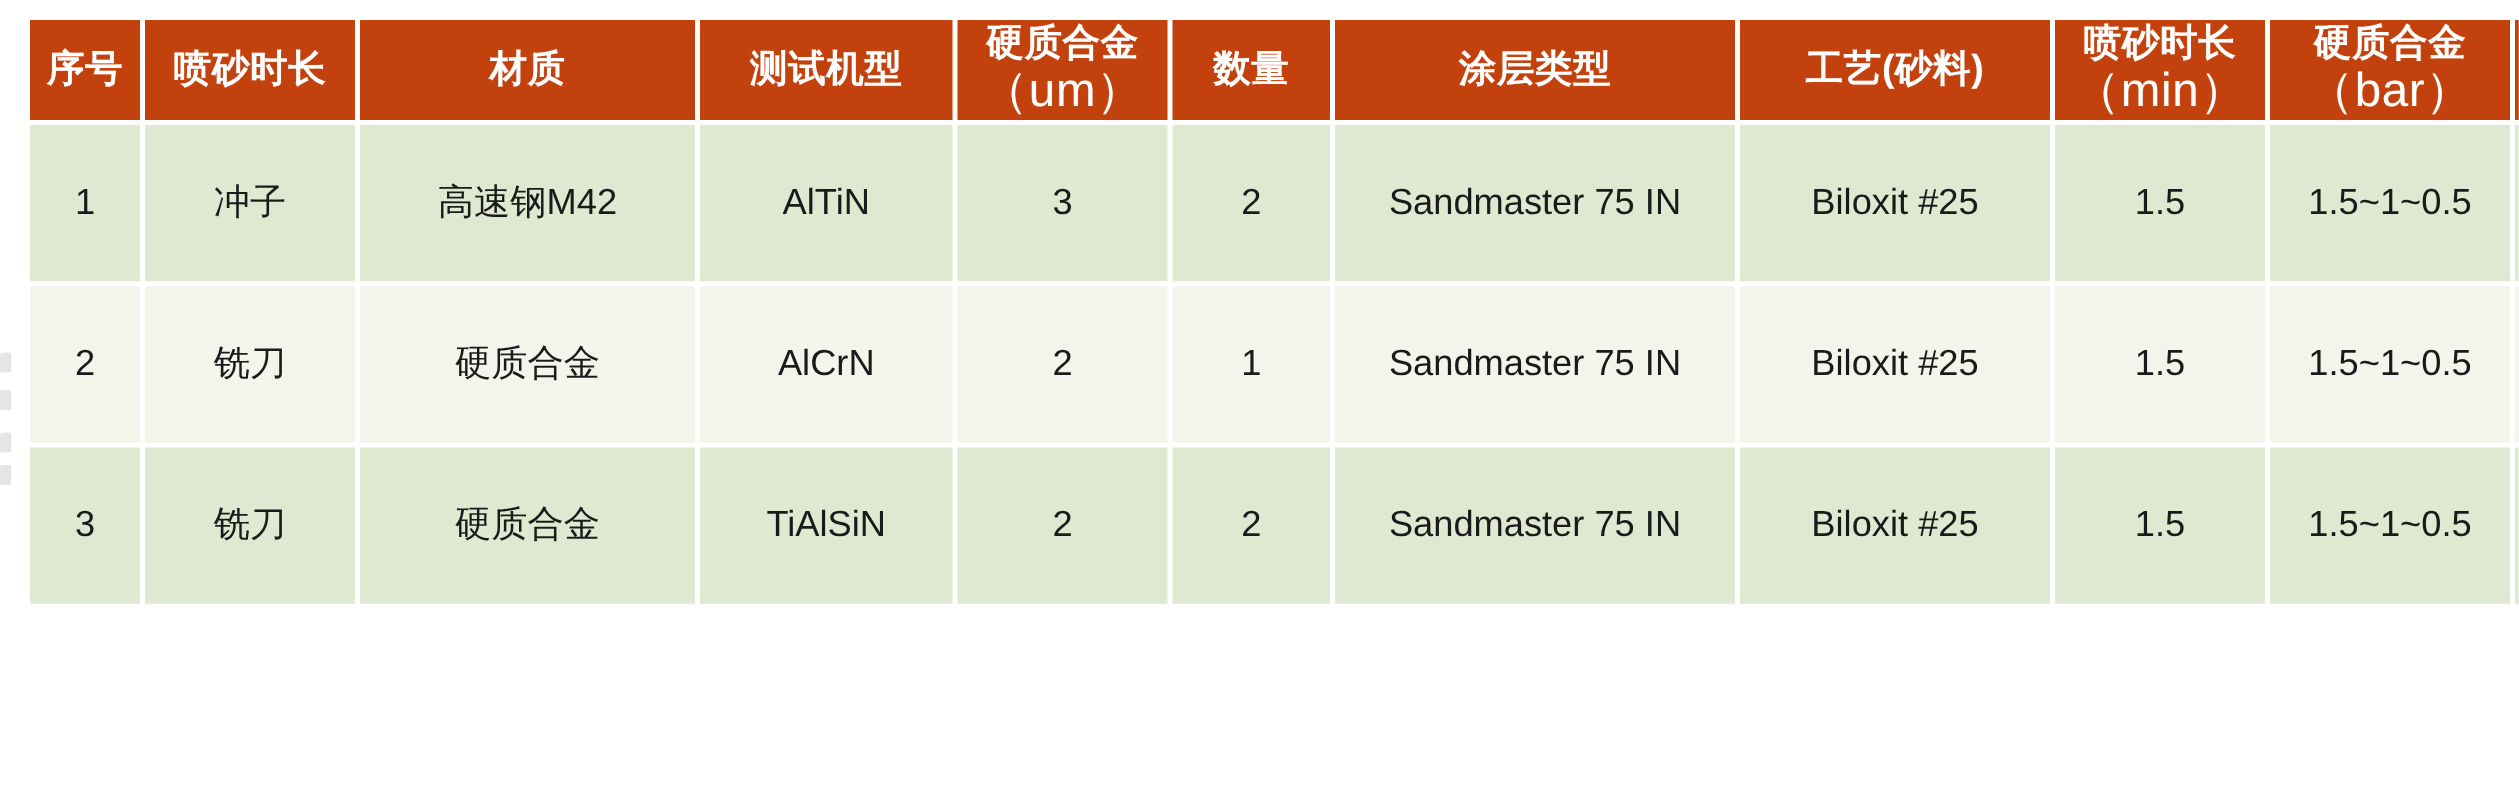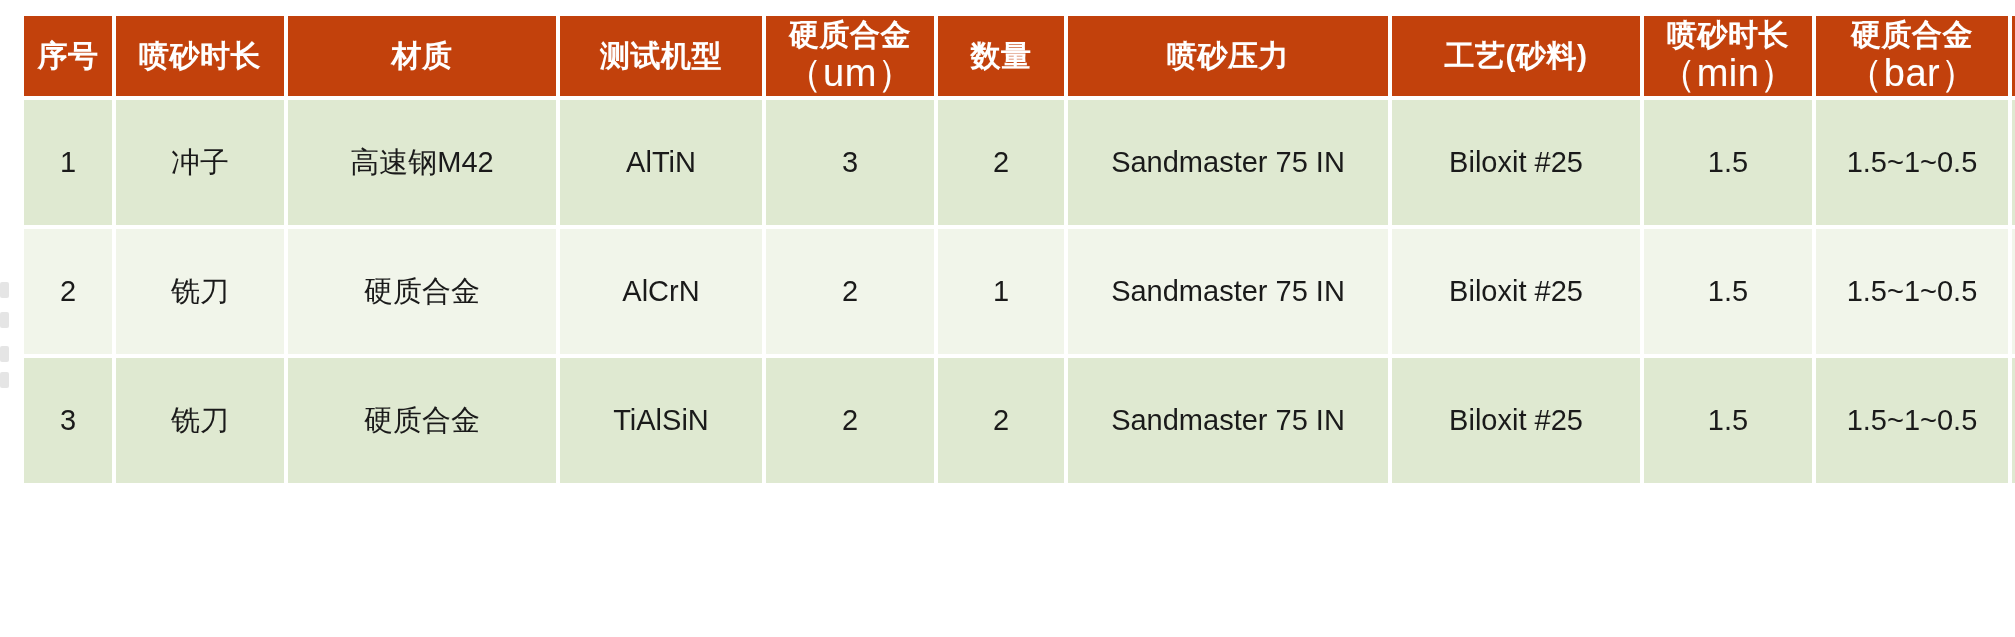--- a/index.html
+++ b/index.html
@@ -144,21 +144,21 @@
         <th>
           <span>硬质合金</span>
           <span class="unit">（um）</span>
         </th>
 
         <th>
           <span>数量</span>
         </th>
 
         <th>
-          <span>喷砂压力</span>
+          <span>涂层类型</span>
         </th>
 
         <th>
           <span>工艺(砂料)</span>
         </th>
 
         <th>
           <span>喷砂时长</span>
           <span class="unit">（min）</span>
         </th>

